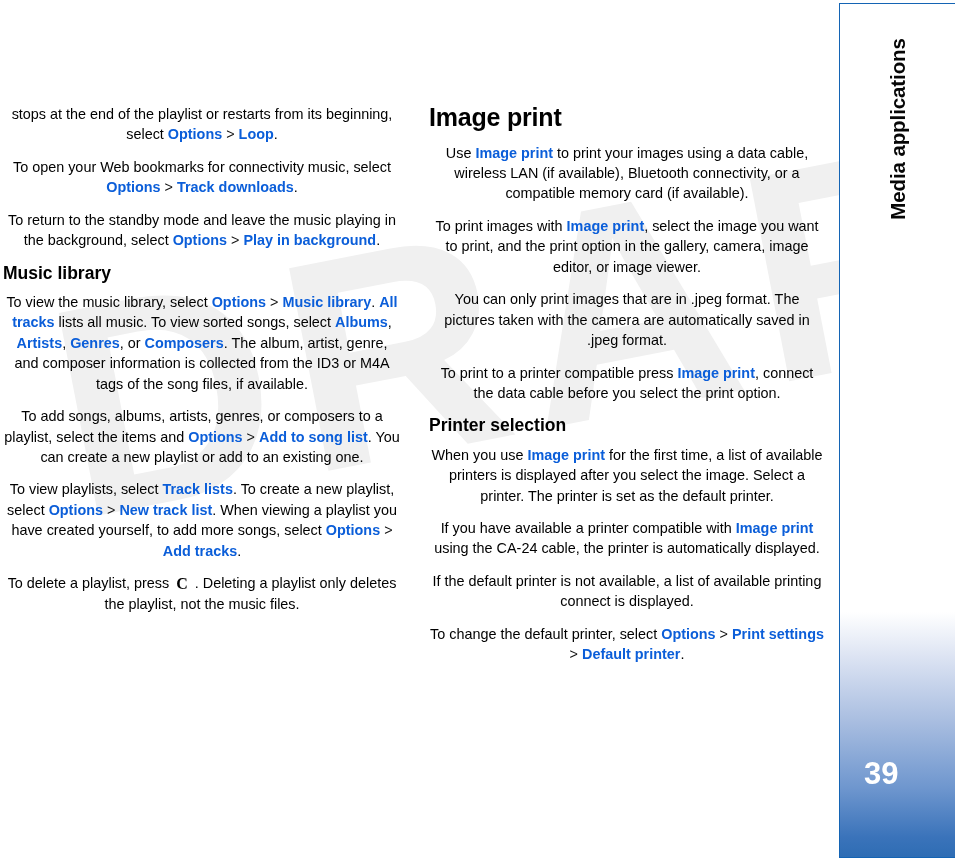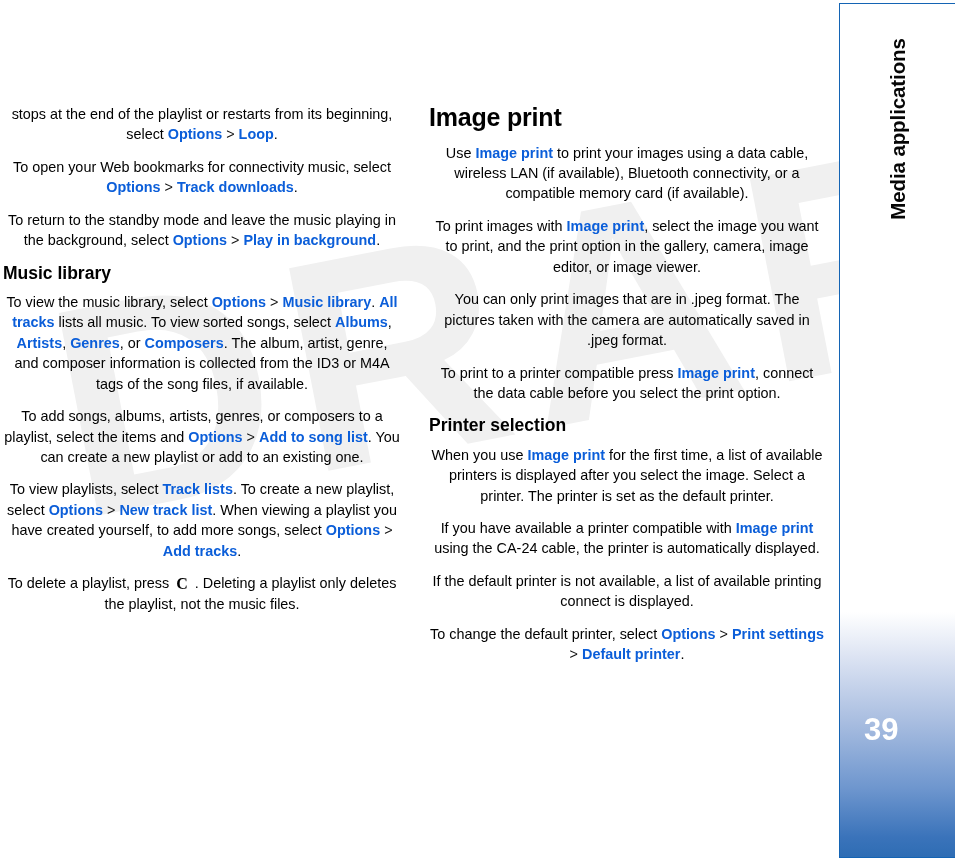--- a/index.html
+++ b/index.html
@@ -131,21 +131,21 @@
     transform-origin: center center;
     white-space: nowrap;
     font-size: 20.5px;
     font-weight: bold;
     letter-spacing: -0.1px;
     color: #060606;
   }
   #page-number {
     position: absolute;
     left: 24px;
-    top: 708px;
+    top: 752px;
     font-size: 31px;
     font-weight: bold;
     color: #ffffff;
     letter-spacing: 0px;
     z-index: 4;
   }
 </style>
 </head>
 <body>
 

